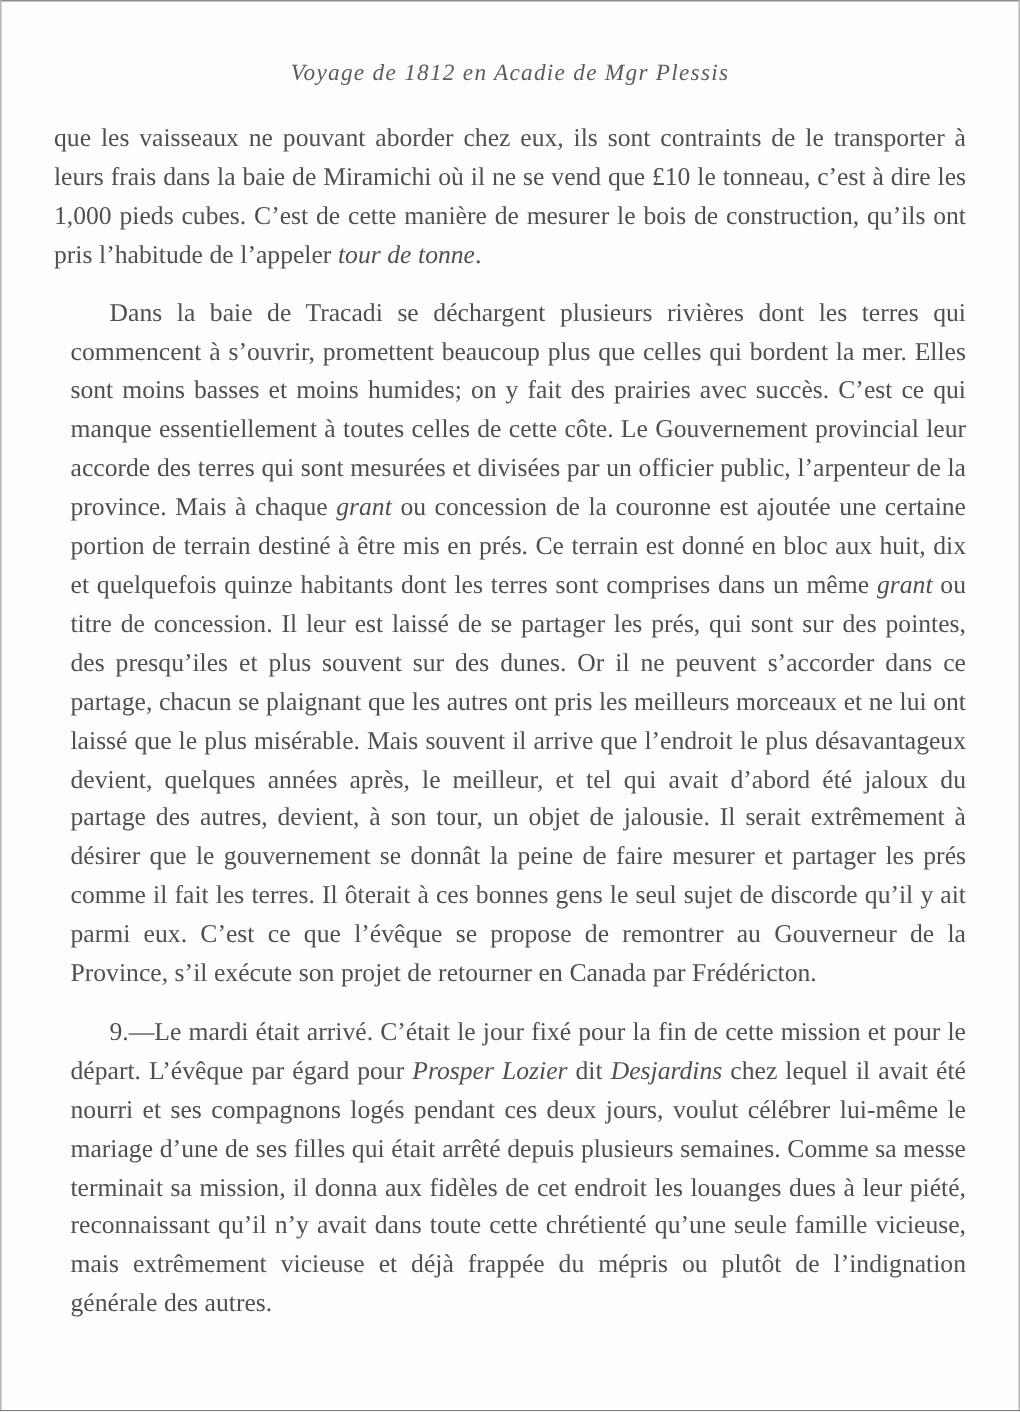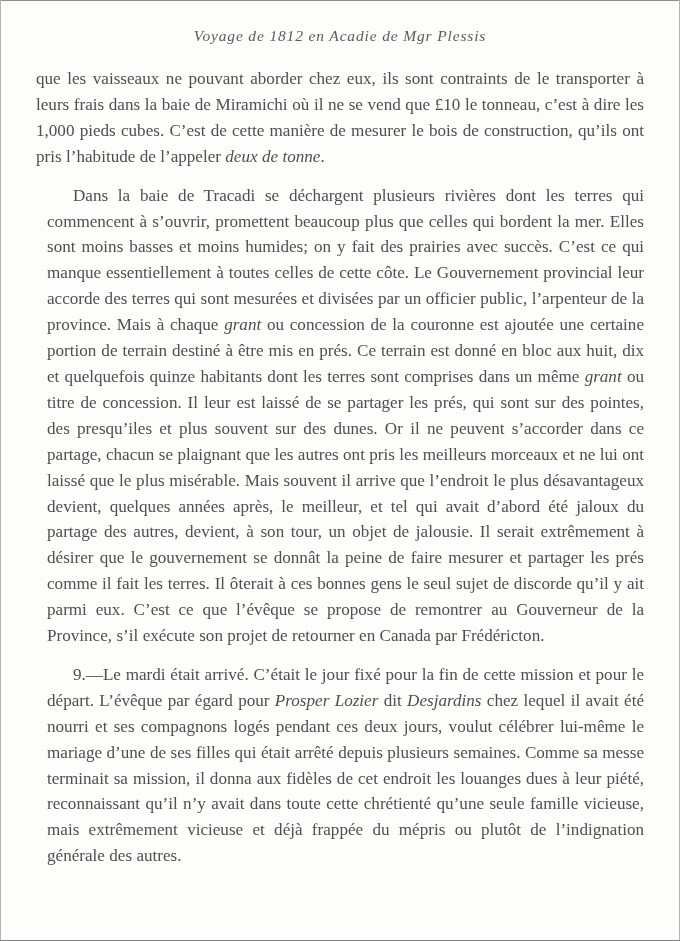--- a/index.html
+++ b/index.html
@@ -42,21 +42,21 @@
     background: #b4b4b4;
   }
   .page-border-left { left: 0; }
   .page-border-right { right: 0; }
 
   .page-inner {
     position: absolute;
     left: 0;
     right: 0;
     top: 0;
-    padding: 4px 36px;
+    padding: 17px 36px;
     box-sizing: border-box;
   }
 
   .running-head {
     margin: 23px 0 0 0;
     text-align: center;
     font-style: italic;
     font-size: 15.5px;
     letter-spacing: 0.85px;
     color: #5b5b5b;
@@ -118,21 +118,21 @@
   <div class="page-border-top"></div>
   <div class="page-border-left"></div>
   <div class="page-border-right"></div>
   <div class="page-border-bottom"></div>
 
   <div class="page-inner">
 
     <div class="running-head">Voyage de 1812 en Acadie de Mgr Plessis</div>
 
     <div class="body-text">
-      <p class="para">que les vaisseaux ne pouvant aborder chez eux, ils sont contraints de le transporter à leurs frais dans la baie de Miramichi où il ne se vend que £10 le tonneau, c’est à dire les 1,000 pieds cubes. C’est de cette manière de mesurer le bois de construction, qu’ils ont pris l’habitude de l’appeler <em>deux de tonne</em>.</p>
+      <p class="para">que les vaisseaux ne pouvant aborder chez eux, ils sont contraints de le transporter à leurs frais dans la baie de Miramichi où il ne se vend que £10 le tonneau, c’est à dire les 1,000 pieds cubes. C’est de cette manière de mesurer le bois de construction, qu’ils ont pris l’habitude de l’appeler <em>tour de tonne</em>.</p>
       <p class="para indent">Dans la baie de Tracadi se déchargent plusieurs rivières dont les terres qui commencent à s’ouvrir, promettent beaucoup plus que celles qui bordent la mer. Elles sont moins basses et moins humides; on y fait des prairies avec succès. C’est ce qui manque essentiellement à toutes celles de cette côte. Le Gouvernement provincial leur accorde des terres qui sont mesurées et divisées par un officier public, l’arpenteur de la province. Mais à chaque <em>grant</em> ou concession de la couronne est ajoutée une certaine portion de terrain destiné à être mis en prés. Ce terrain est donné en bloc aux huit, dix et quelquefois quinze habitants dont les terres sont comprises dans un même <em>grant</em> ou titre de concession. Il leur est laissé de se partager les prés, qui sont sur des pointes, des presqu’iles et plus souvent sur des dunes. Or il ne peuvent s’accorder dans ce partage, chacun se plaignant que les autres ont pris les meilleurs morceaux et ne lui ont laissé que le plus misérable. Mais souvent il arrive que l’endroit le plus désavantageux devient, quelques années après, le meilleur, et tel qui avait d’abord été jaloux du partage des autres, devient, à son tour, un objet de jalousie. Il serait extrêmement à désirer que le gouvernement se donnât la peine de faire mesurer et partager les prés comme il fait les terres. Il ôterait à ces bonnes gens le seul sujet de discorde qu’il y ait parmi eux. C’est ce que l’évêque se propose de remontrer au Gouverneur de la Province, s’il exécute son projet de retourner en Canada par Frédéricton.</p>
       <p class="para indent">9.—Le mardi était arrivé. C’était le jour fixé pour la fin de cette mission et pour le départ. L’évêque par égard pour <em>Prosper Lozier</em> dit <em>Desjardins</em> chez lequel il avait été nourri et ses compagnons logés pendant ces deux jours, voulut célébrer lui-même le mariage d’une de ses filles qui était arrêté depuis plusieurs semaines. Comme sa messe terminait sa mission, il donna aux fidèles de cet endroit les louanges dues à leur piété, reconnaissant qu’il n’y avait dans toute cette chrétienté qu’une seule famille vicieuse, mais extrêmement vicieuse et déjà frappée du mépris ou plutôt de l’indignation générale des autres.</p>
     </div>
 
   </div>
 
   <div class="clipped-line">
     <span>et de leur faire sentir combien il importait de la</span>
   </div>
 

